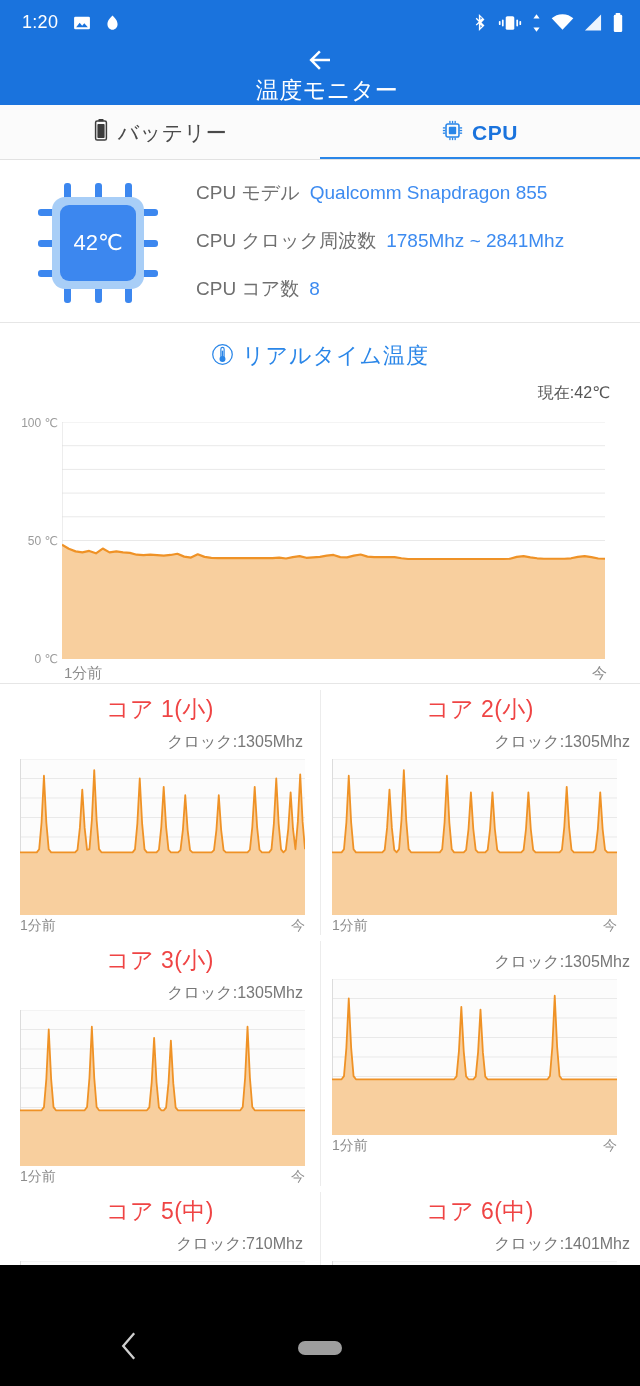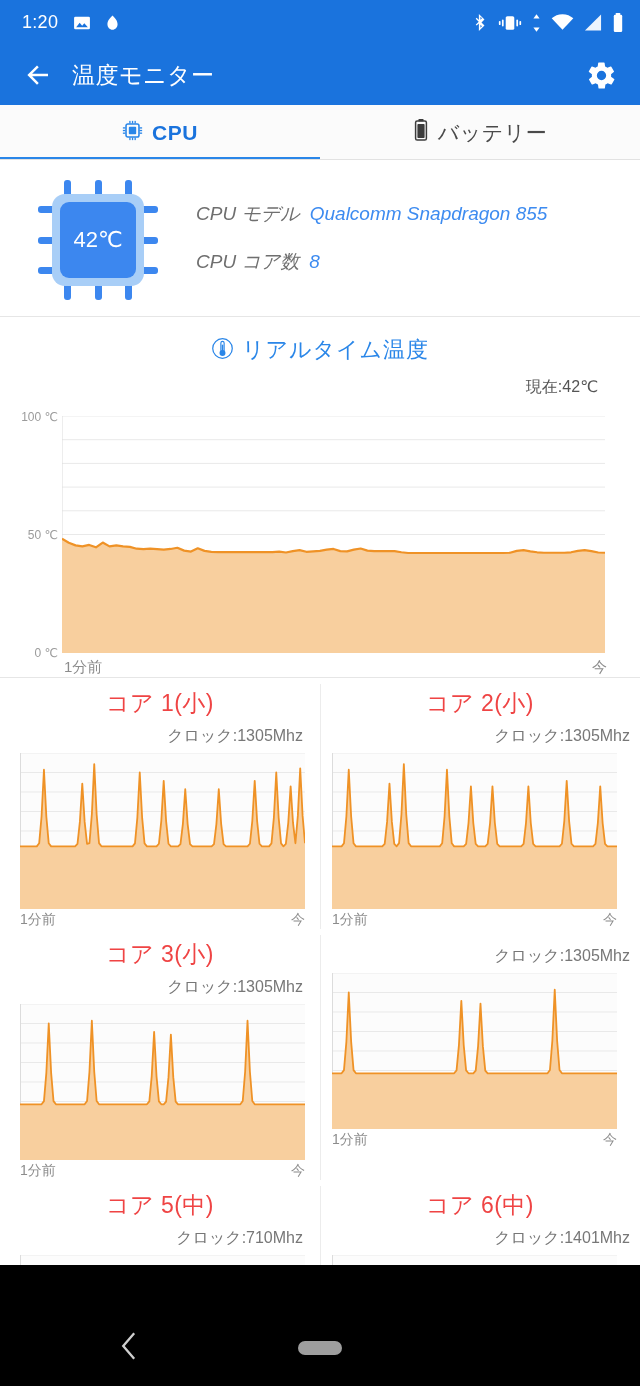--- a/index.html
+++ b/index.html
@@ -16,21 +16,21 @@
     font-size:17px;
   }
   #statusbar .clock { font-size:18px; letter-spacing:.3px; margin-right:14px; padding-left:6px; }
   #statusbar .left-icons { display:flex; align-items:center; gap:11px; }
   #statusbar .spacer { flex:1; }
   #statusbar .right-icons { display:flex; align-items:center; gap:9px; }
   .sicon { display:inline-block; line-height:0; }
   
   #appbar {
     height:60px; background:#1a73dd; color:#fff;
-    display:flex; align-items:center; padding:0 18px;
+    display:flex; align-items:center; padding:0 18px;flex-direction:column;
   }
   #appbar .back { width:40px; height:40px; display:flex; align-items:center; justify-content:center; cursor:pointer;}
   #appbar .title { font-size:23px; margin-left:14px; font-weight:400; letter-spacing:.5px; }
   #appbar .gearwrap { margin-left:auto; width:42px; height:42px; display:flex; align-items:center; justify-content:center; cursor:pointer;}
   
   #tabs { height:55px; background:#fbfbfb; display:flex; position:relative; }
   .tab {
     flex:1; display:flex; align-items:center; justify-content:center;
     gap:9px; font-size:21px; cursor:pointer; position:relative;
   }
@@ -51,31 +51,31 @@
   }
   .chip .core {
     position:absolute; left:22px; top:22px; width:76px; height:76px;
     background:#3c87ef; border-radius:9px;
     display:flex; align-items:center; justify-content:center;
     color:#fff; font-size:22px; letter-spacing:0px;
   }
   .chip .pin { position:absolute; background:#3c87ef; border-radius:3px; }
   .chip .pin.v { width:7px; height:18px; }
   .chip .pin.h { width:18px; height:7px; }
-  #cpufields { flex:1; padding-right:28px;font-style:italic; }
+  #cpufields { flex:1; padding-right:28px; }
   .field { display:flex; align-items:baseline; margin-bottom:22px; font-size:19px; }
   .field:last-child { margin-bottom:4px; }
   .field .k { color:#6f6f6f; }
   .field .v { color:#3d8bf0; margin-left:10px; }
   .divider { height:1px; background:#e6e6e6; }
   
   #realtime { padding-top:18px; }
   #rt-title { display:flex; align-items:center; justify-content:center; gap:8px; }
   #rt-title .t { color:#2a86e8; font-size:22px; letter-spacing:1px; }
-  #rt-now { text-align:right; padding-right:42px; color:#555; font-size:16px; margin-top:12px; }
+  #rt-now { text-align:right; padding-right:30px; color:#555; font-size:16px; margin-top:12px; }
   #bigchart { position:relative; margin-top:4px; height:275px; }
   #bigchart .ylab {
     position:absolute; right:calc(100% - 58px); color:#9b9b9b; font-size:12px;
     transform:translateY(-50%); white-space:nowrap;
   }
   #bigsvgwrap { position:absolute; left:62px; top:14px; width:543px; height:237px; }
   #bigchart .xlab { position:absolute; bottom:0px; color:#8c8c8c; font-size:15px; }
   #bigchart .xlab.l { left:64px; }
   #bigchart .xlab.r { right:33px; }
   
@@ -165,20 +165,30 @@
   </span>
   <span class="title">温度モニター</span>
   <span class="gearwrap">
     <svg width="31" height="31" viewBox="0 0 24 24">
         <path d="M19.4 13c.04-.33.06-.66.06-1s-.02-.67-.07-1l2.1-1.63a.5.5 0 00.12-.64l-2-3.46a.5.5 0 00-.6-.22l-2.5 1a7.3 7.3 0 00-1.72-1l-.38-2.65a.49.49 0 00-.5-.42h-4a.49.49 0 00-.48.42l-.38 2.65c-.62.26-1.2.6-1.73 1l-2.49-1a.5.5 0 00-.61.22l-2 3.46a.5.5 0 00.12.64L4.6 11c-.05.33-.07.66-.07 1s.02.67.07 1l-2.11 1.63a.5.5 0 00-.12.64l2 3.46c.14.24.42.34.68.22l2.49-1c.53.4 1.11.74 1.73 1l.38 2.65c.04.24.25.42.49.42h4c.25 0 .46-.18.5-.42l.37-2.65a7.3 7.3 0 001.73-1l2.5 1c.25.12.54.02.68-.22l2-3.46a.5.5 0 00-.12-.64L19.4 13zM12 15.6A3.6 3.6 0 1112 8.4a3.6 3.6 0 010 7.2z" fill="#fff"></path>
       </svg>
   </span>
 </div>
 
 <div id="tabs">
+  <div class="tab inactive">
+    <span>
+      <svg width="16" height="24" viewBox="0 0 14 24">
+          <rect x="4.4" y="1" width="5.2" height="2.3" rx="0.7" fill="#3c3c3c"></rect>
+          <rect x="1.6" y="3" width="10.8" height="19" rx="1.6" fill="none" stroke="#3c3c3c" stroke-width="1.5"></rect>
+          <rect x="3.4" y="6" width="7.2" height="14" rx="0.8" fill="#3c3c3c"></rect>
+        </svg>
+    </span>
+    <span class="lbl">バッテリー</span>
+  </div>
   <div class="tab active">
     <span>
       <svg width="21" height="21" viewBox="0 0 24 24">
         <rect x="4.6" y="4.6" width="14.8" height="14.8" rx="2" fill="none" stroke="#2a86e8" stroke-width="1.8"></rect>
         <rect x="7.8" y="7.8" width="8.4" height="8.4" rx="1" fill="#2a86e8"></rect>
         <g fill="#2a86e8">
           <rect x="8.3" y="1" width="1.5" height="3"></rect>
             <rect x="11.3" y="1" width="1.5" height="3"></rect>
             <rect x="14.3" y="1" width="1.5" height="3"></rect>
           <rect x="8.3" y="20" width="1.5" height="3"></rect>
@@ -189,30 +199,20 @@
             <rect x="1" y="14.3" width="3" height="1.5"></rect>
           <rect x="20" y="8.3" width="3" height="1.5"></rect>
             <rect x="20" y="11.3" width="3" height="1.5"></rect>
             <rect x="20" y="14.3" width="3" height="1.5"></rect>
         </g>
       </svg>
     </span>
     <span class="lbl">CPU</span>
     <span class="bar"></span>
   </div>
-  <div class="tab inactive">
-    <span>
-      <svg width="16" height="24" viewBox="0 0 14 24">
-          <rect x="4.4" y="1" width="5.2" height="2.3" rx="0.7" fill="#3c3c3c"></rect>
-          <rect x="1.6" y="3" width="10.8" height="19" rx="1.6" fill="none" stroke="#3c3c3c" stroke-width="1.5"></rect>
-          <rect x="3.4" y="6" width="7.2" height="14" rx="0.8" fill="#3c3c3c"></rect>
-        </svg>
-    </span>
-    <span class="lbl">バッテリー</span>
-  </div>
   <div class="tabshadow"></div>
 </div>
 
 <div id="content">
 
   <div id="cpuinfo">
     <div id="chipwrap">
       <div class="chip">
         <div class="pin v" style="left:26px;top:0"></div>
         <div class="pin v" style="left:56.5px;top:0"></div>
@@ -227,20 +227,24 @@
         <div class="pin h" style="top:56.5px;right:0"></div>
         <div class="pin h" style="top:87px;right:0"></div>
         <div class="frame"></div>
         <div class="core">42℃</div>
       </div>
     </div>
     <div id="cpufields">
       <div class="field">
         <span class="k">CPU モデル</span>
         <span class="v">Qualcomm Snapdragon 855</span>
+      </div>
+      <div class="field">
+        <span class="k">CPU クロック周波数</span>
+        <span class="v">1785Mhz ~ 2841Mhz</span>
       </div>
       <div class="field">
         <span class="k">CPU コア数</span>
         <span class="v">8</span>
       </div>
     </div>
   </div>
 
   <div class="divider"></div>
 

